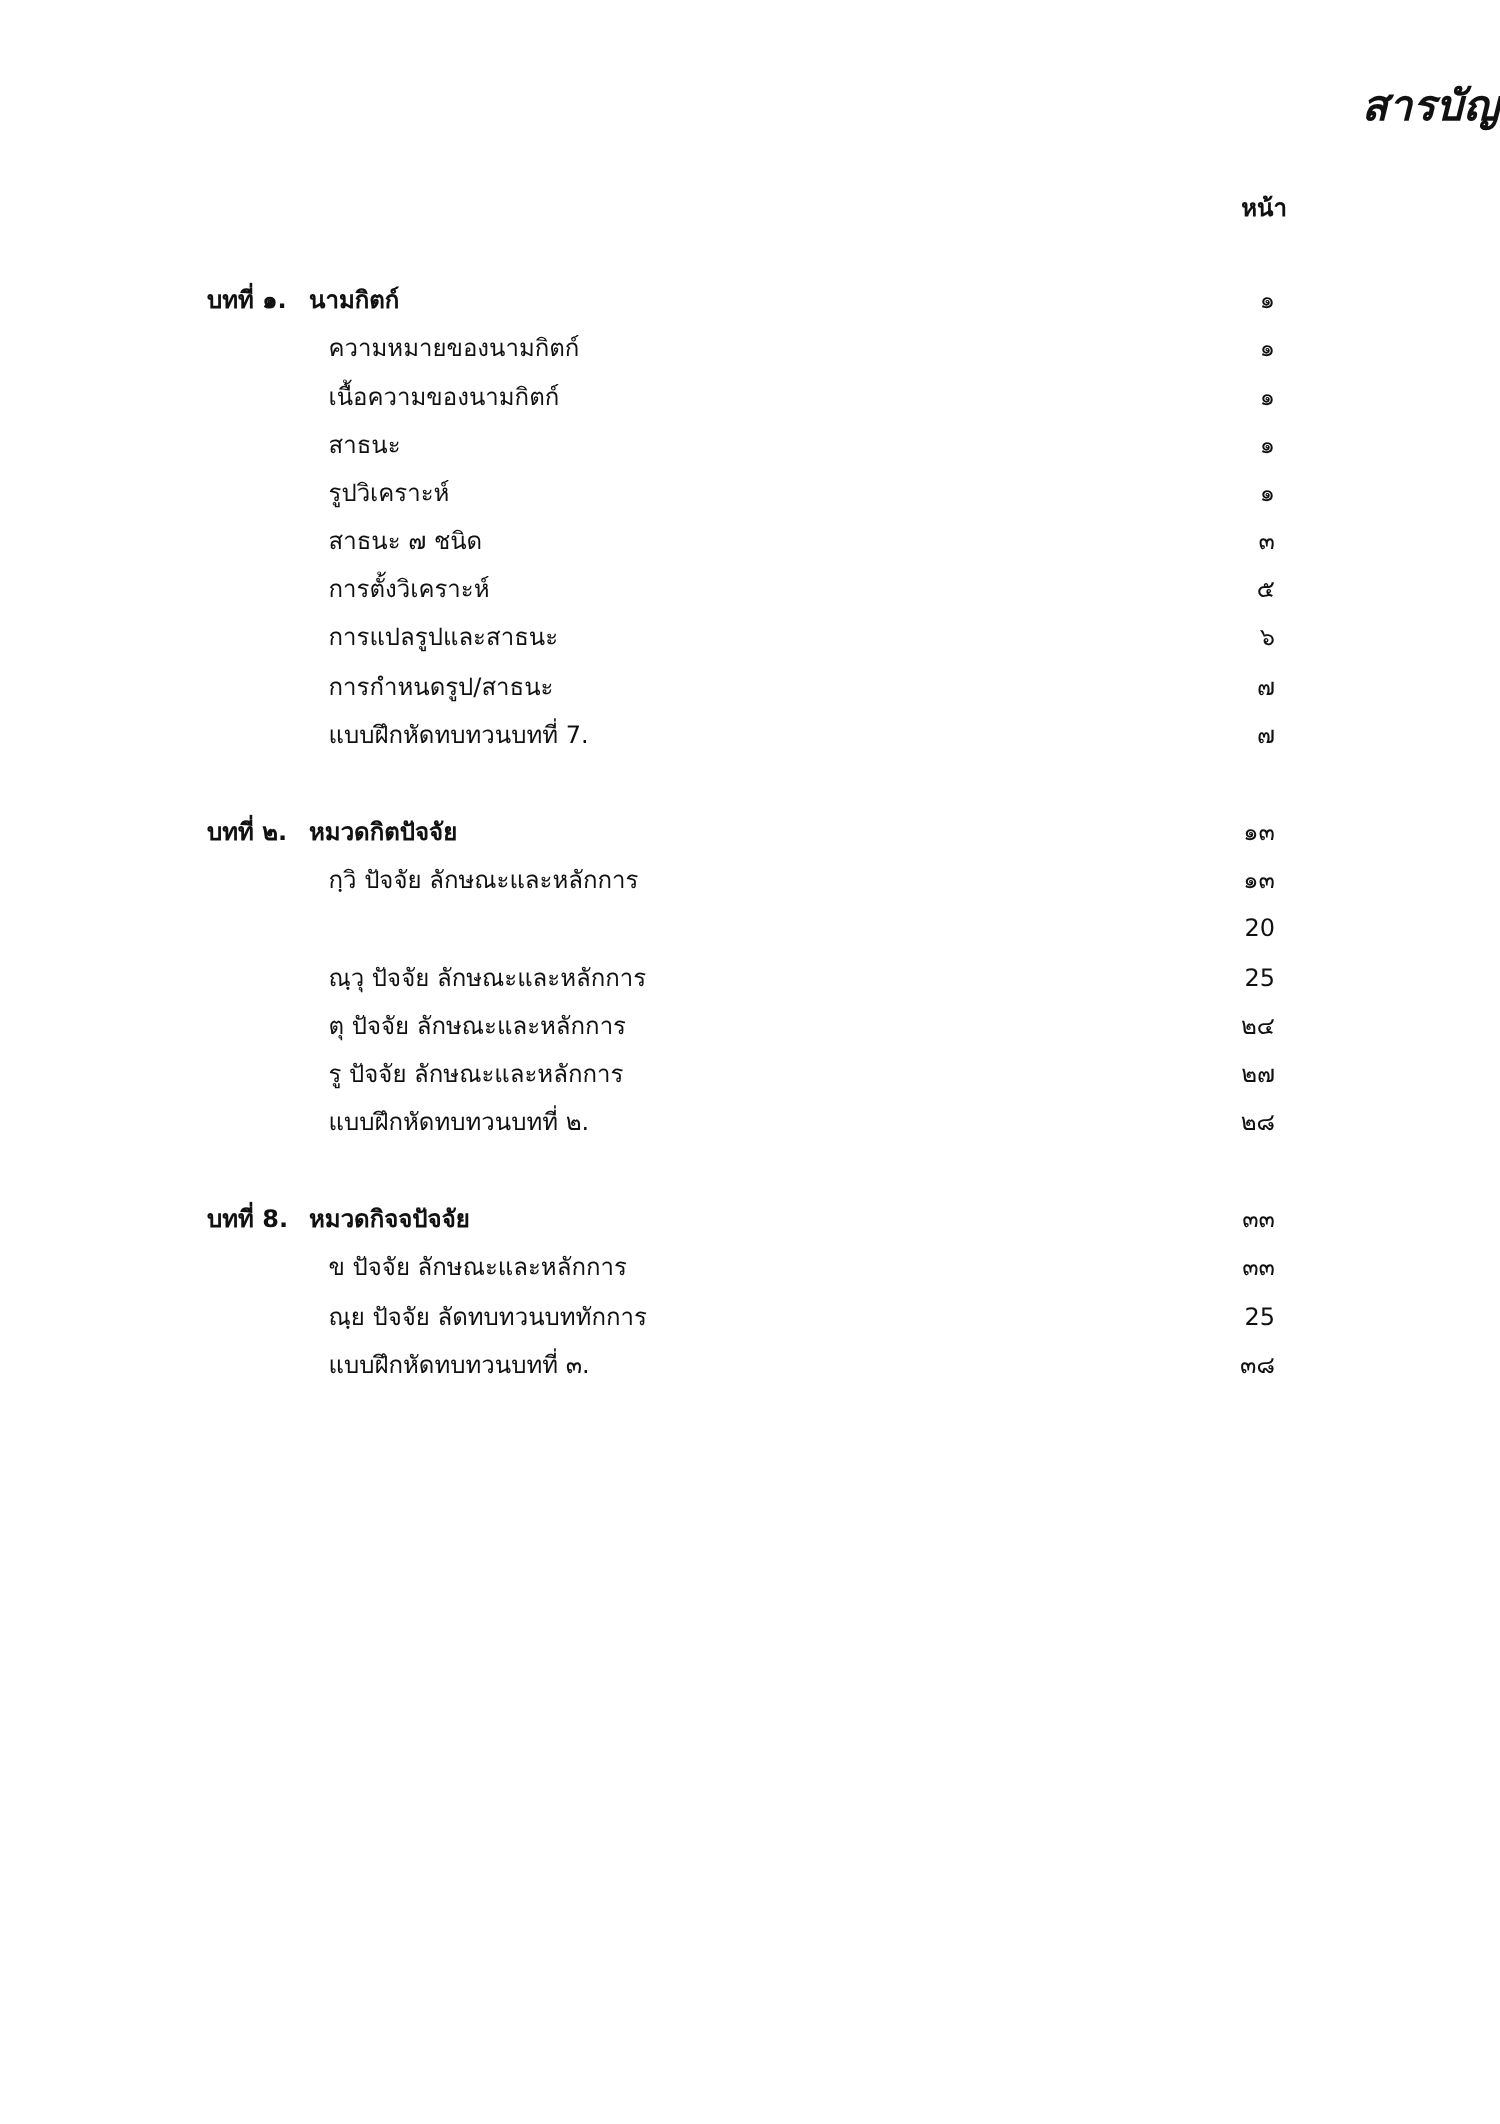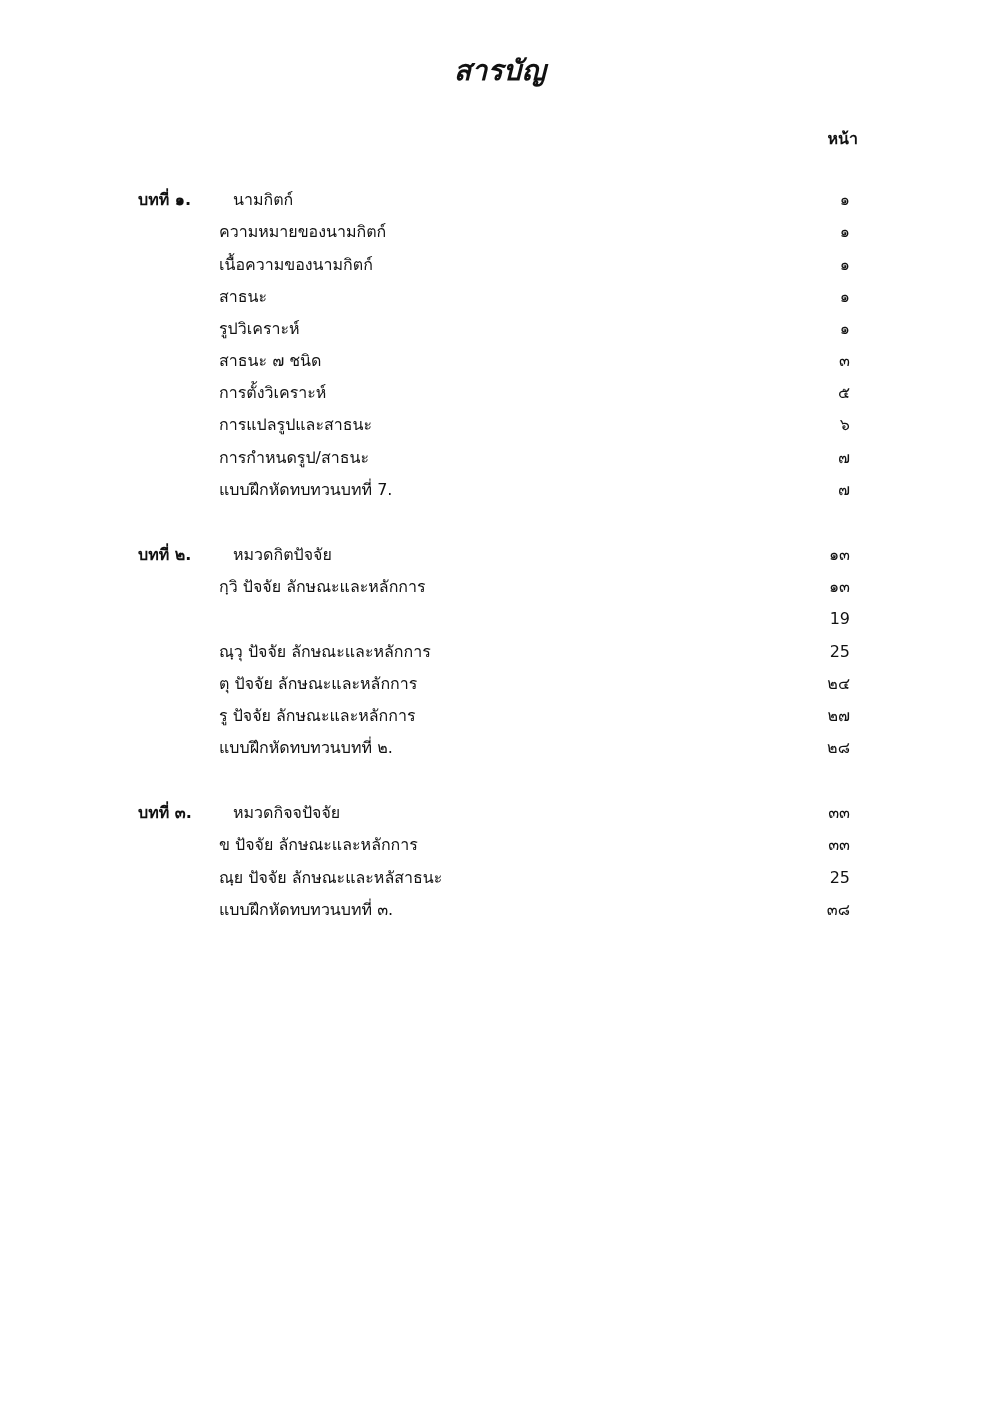--- a/index.html
+++ b/index.html
@@ -1,24 +1,24 @@
 <!DOCTYPE html>
 <html><head>
   <meta charset="utf-8">
   <style>
     html, body { margin: 0; padding: 0; background: #ffffff; }
     body { width: 1000px; height: 1416px; position: relative; overflow: hidden;
            font-family: "DejaVu Sans", sans-serif; color: #111; }
-    .title { position: absolute; left: 0; width: 1000px; top: 48px; text-align: center;
+    .title { position: absolute; left: 0; width: 1000px; top: 48px; text-align: right;
              font-size: 28px; font-weight: bold; font-style: italic; letter-spacing: 0.5px; }
     .page-col-label { position: absolute; right: 142px; top: 126px; font-size: 16px; font-weight: bold; }
     .toc { position: absolute; left: 0; top: 0; width: 1000px; }
     .row { position: absolute; left: 0; width: 1000px; height: 28px; font-size: 16px; line-height: 28px; }
     .row .chap-label { position: absolute; left: 138px; font-weight: bold; text-align: center; }
-    .row .chap-title { position: absolute; left: 233px; font-weight: normal; }
+    .row .chap-title { position: absolute; left: 206px; font-weight: bold; }
     .row .sub-title { position: absolute; left: 219px; }
     .row .page { position: absolute; right: 150px; text-align: right; }
   </style>
 </head>
 <body>
 
 <div class="title">สารบัญ</div>
 <div class="page-col-label">หน้า</div>
 
 <div class="toc">
@@ -68,50 +68,50 @@
   <div class="row" style="top:541px">
     <span class="chap-label">บทที่ ๒.</span>
     <span class="chap-title">หมวดกิตปัจจัย</span>
     <span class="page">๑๓</span>
   </div>
   <div class="row" style="top:573px">
     <span class="sub-title">กฺวิ ปัจจัย ลักษณะและหลักการ</span>
     <span class="page">๑๓</span>
   </div>
   <div class="row" style="top:605px">
-    <span class="page">19</span>
+    <span class="page">20</span>
   </div>
   <div class="row" style="top:638px">
     <span class="sub-title">ณฺวุ ปัจจัย ลักษณะและหลักการ</span>
     <span class="page">25</span>
   </div>
   <div class="row" style="top:670px">
     <span class="sub-title">ตุ ปัจจัย ลักษณะและหลักการ</span>
     <span class="page">๒๔</span>
   </div>
   <div class="row" style="top:702px">
     <span class="sub-title">รู ปัจจัย ลักษณะและหลักการ</span>
     <span class="page">๒๗</span>
   </div>
   <div class="row" style="top:734px">
     <span class="sub-title">แบบฝึกหัดทบทวนบทที่ ๒.</span>
     <span class="page">๒๘</span>
   </div>
 
   <div class="row" style="top:799px">
-    <span class="chap-label">บทที่ ๓.</span>
+    <span class="chap-label">บทที่ 8.</span>
     <span class="chap-title">หมวดกิจจปัจจัย</span>
     <span class="page">๓๓</span>
   </div>
   <div class="row" style="top:831px">
     <span class="sub-title">ข ปัจจัย ลักษณะและหลักการ</span>
     <span class="page">๓๓</span>
   </div>
   <div class="row" style="top:864px">
-    <span class="sub-title">ณฺย ปัจจัย ลักษณะและหลัสาธนะ</span>
+    <span class="sub-title">ณฺย ปัจจัย ลัดทบทวนบททักการ</span>
     <span class="page">25</span>
   </div>
   <div class="row" style="top:896px">
     <span class="sub-title">แบบฝึกหัดทบทวนบทที่ ๓.</span>
     <span class="page">๓๘</span>
   </div>
 
 </div>
 
 </body></html>

